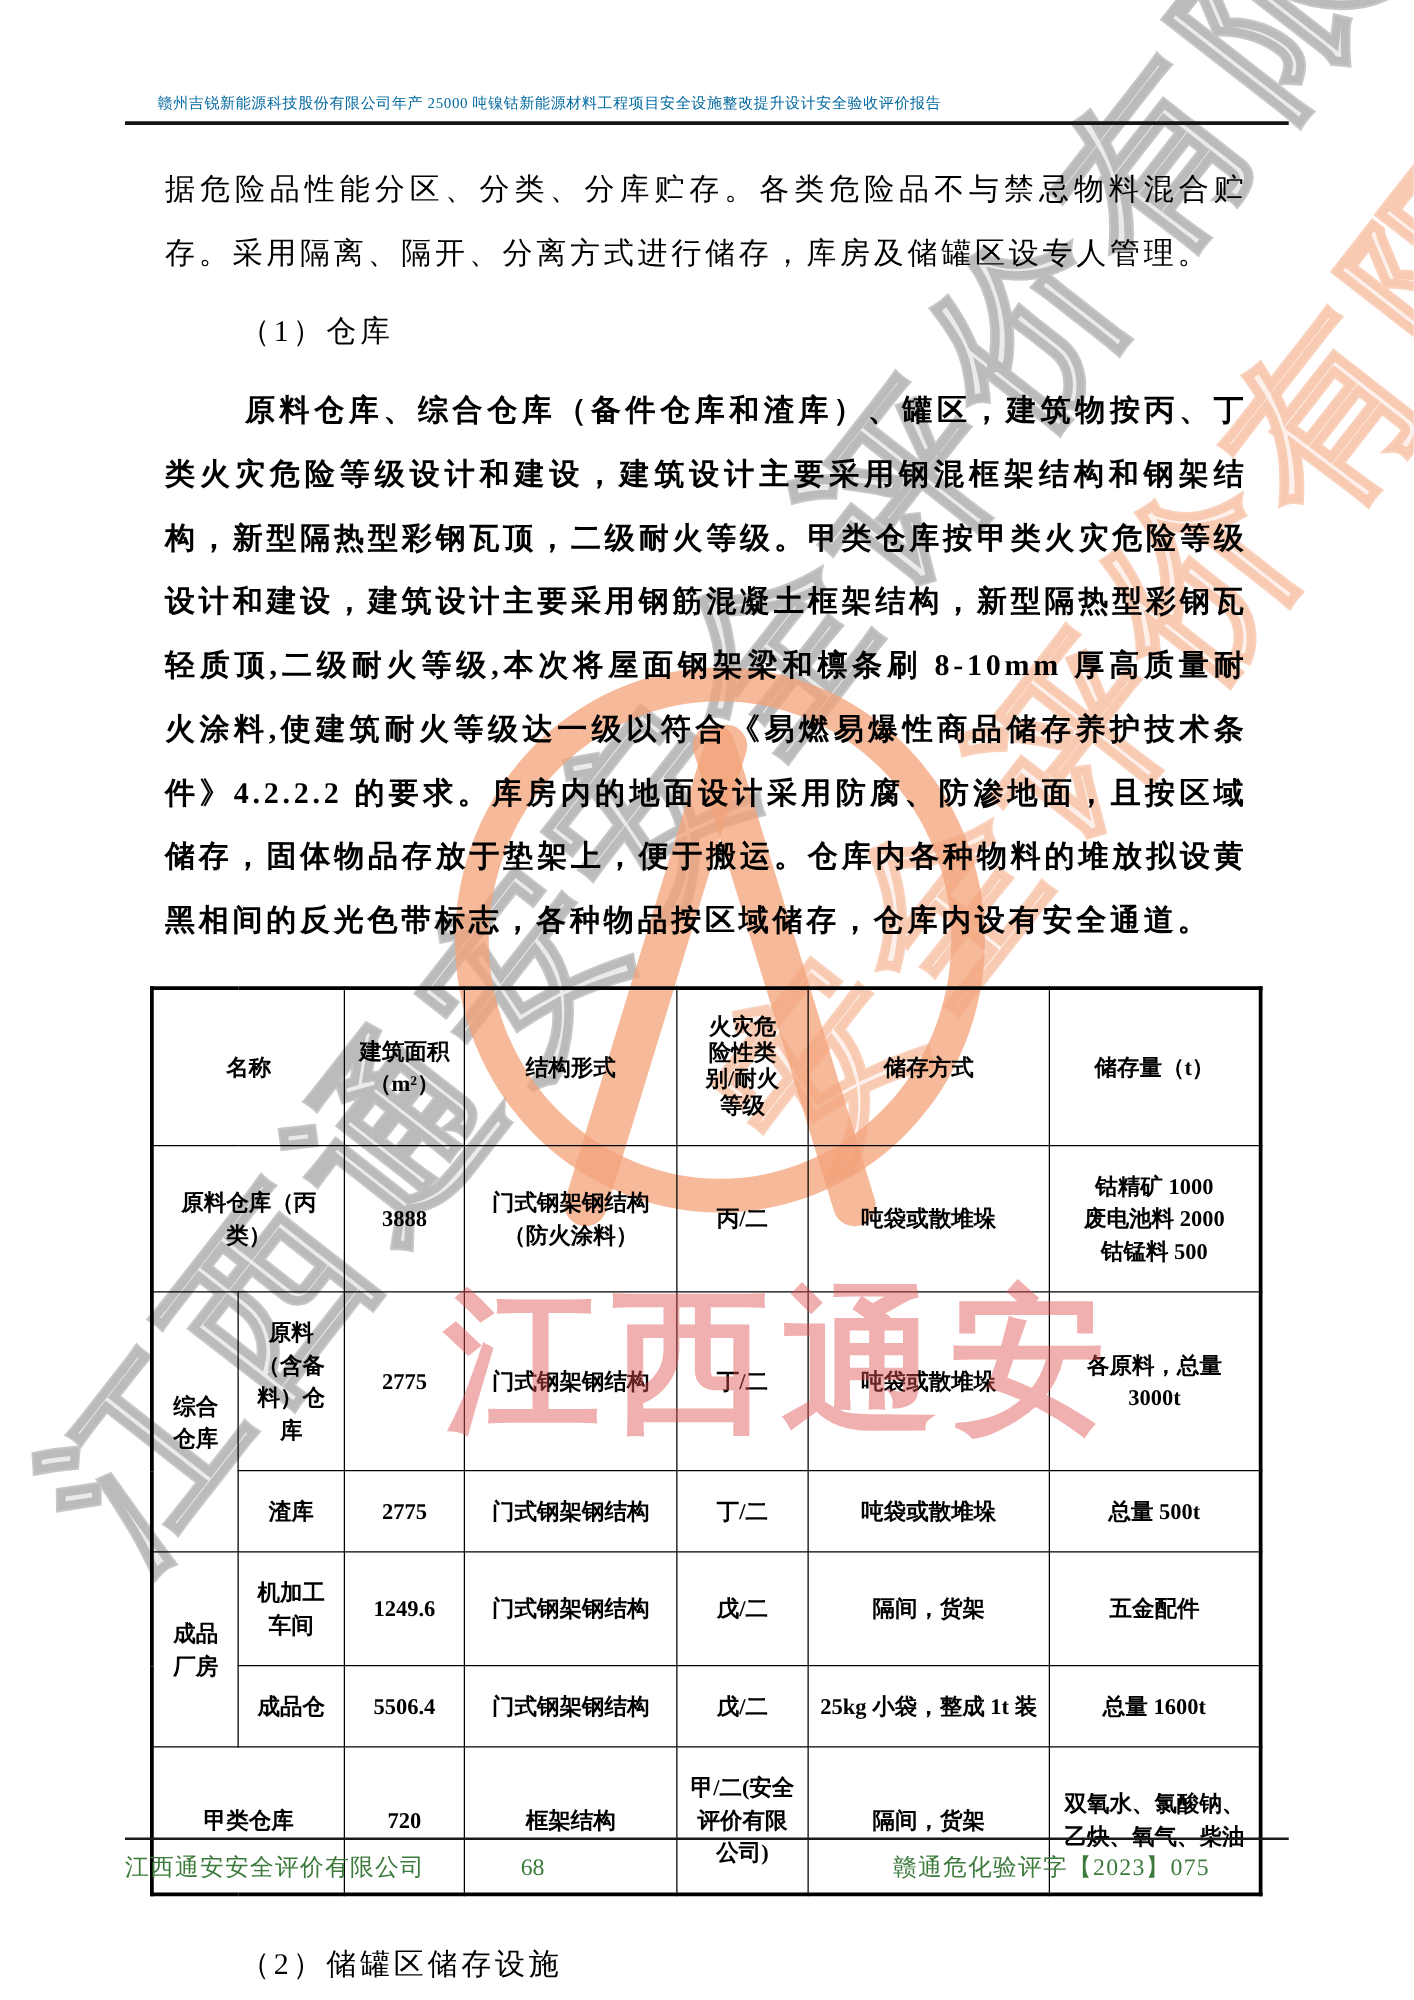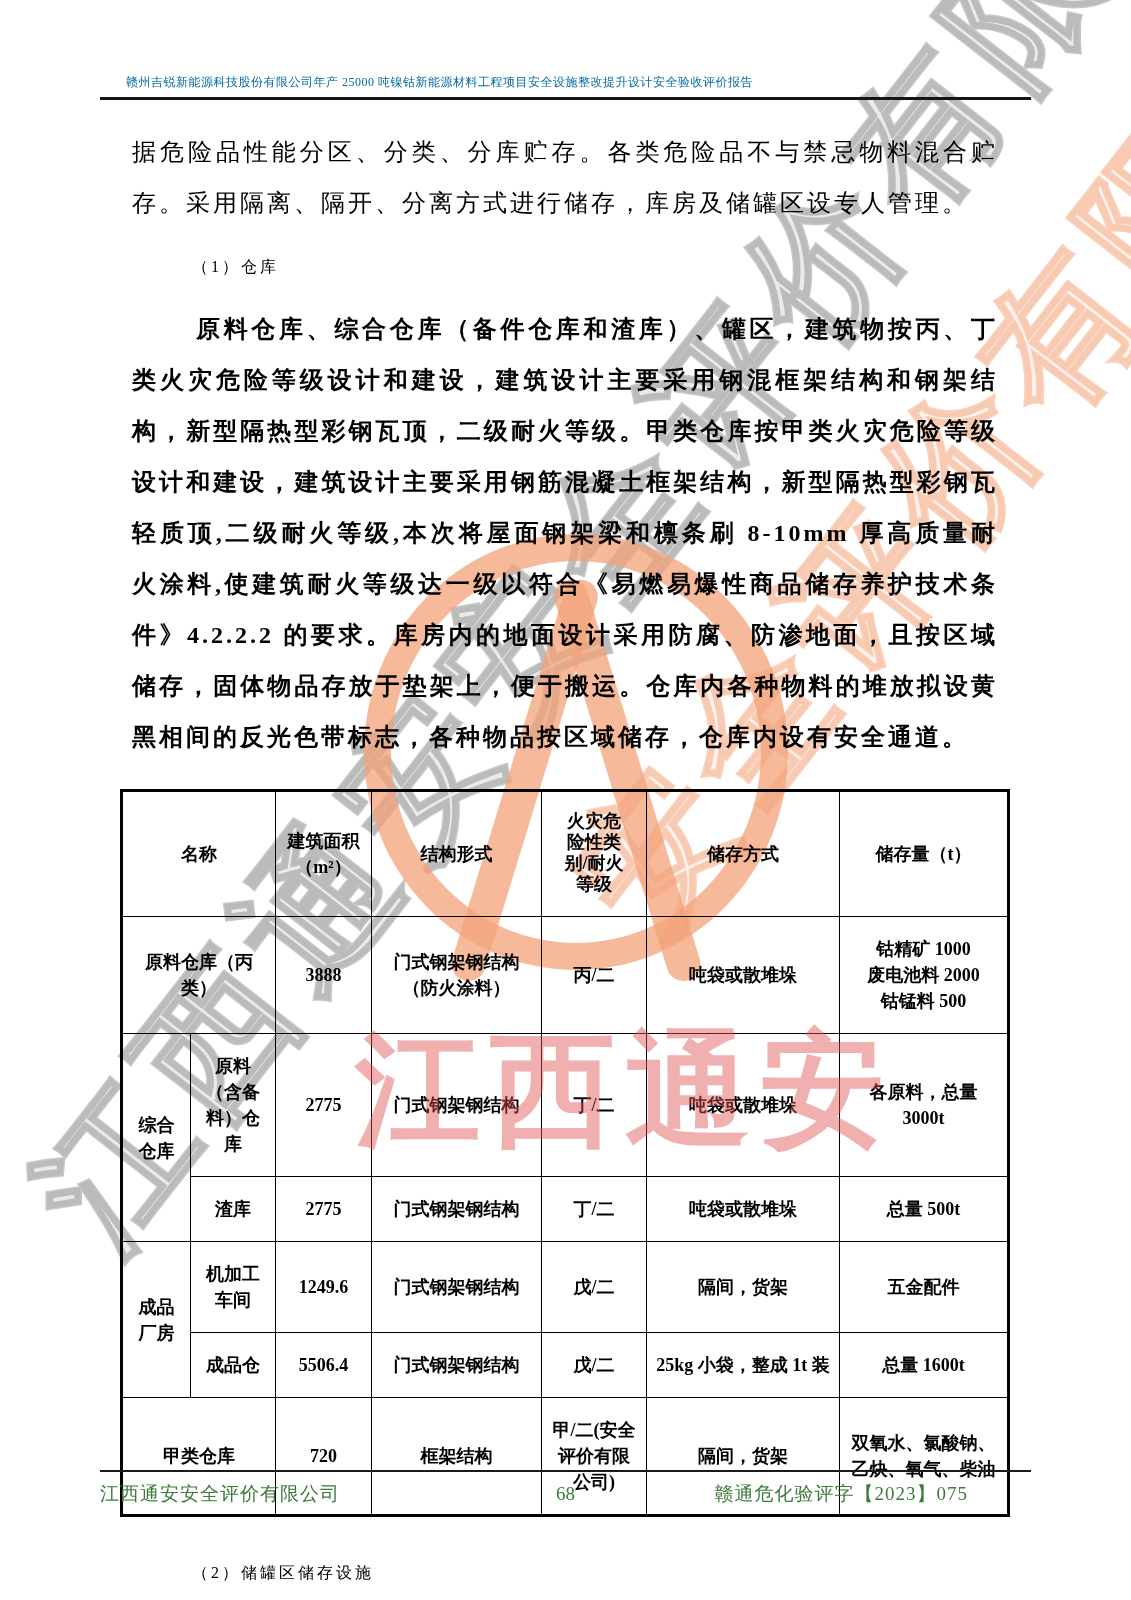--- a/index.html
+++ b/index.html
@@ -25,21 +25,21 @@
   
   .content{position:absolute;left:120px;width:890px;top:115px;z-index:2;}
   .para{
     margin:12px;
     font-size:24px;line-height:51px;letter-spacing:3px;
     text-align:justify;
   }
   .para.indent{text-indent:64px;font-weight:bold;}
   .hline{
     margin:0;
-    font-size:16px;line-height:51px;letter-spacing:3px;
+    font-size:24px;line-height:51px;letter-spacing:3px;
     padding-left:72px;
   }
 
   
   table.fac{
     border-collapse:collapse;
     table-layout:fixed;
     width:887px;
     margin-top:26px;
     border:3px solid #000;
@@ -67,21 +67,21 @@
 
   
   .footer{
     position:absolute;left:100px;right:100px;top:1470px;z-index:2;
     border-top:2.5px solid #1a1a1a;
     padding-top:9px;
     display:flex;align-items:baseline;
     font-size:19px;color:#3c7a3c;
   }
   .f-left{width:34%;text-align:left;letter-spacing:1px;}
-  .f-center{width:32%;text-align:center;}
+  .f-center{width:32%;}
   .f-right{width:34%;text-align:left;letter-spacing:1px;}
 
   
   .wm-under{position:absolute;inset:0;z-index:1;pointer-events:none;overflow:hidden;}
   .wm-over{position:absolute;inset:0;z-index:3;pointer-events:none;overflow:hidden;}
 
   .wm-ring{
     position:absolute;left:364px;top:534px;width:424px;height:436px;
     border:27px solid rgba(243,163,122,0.75);
     border-radius:50%;

